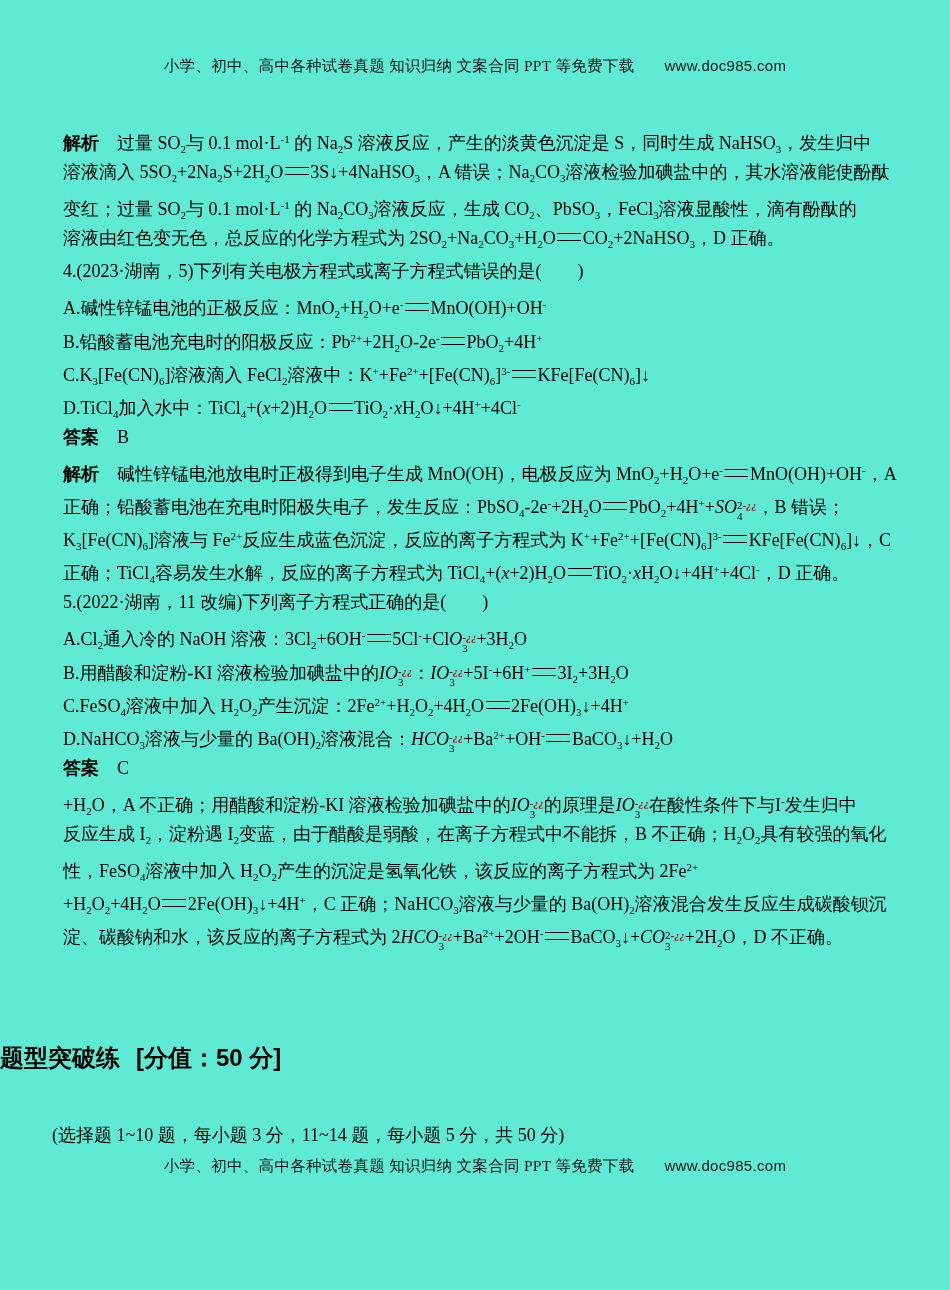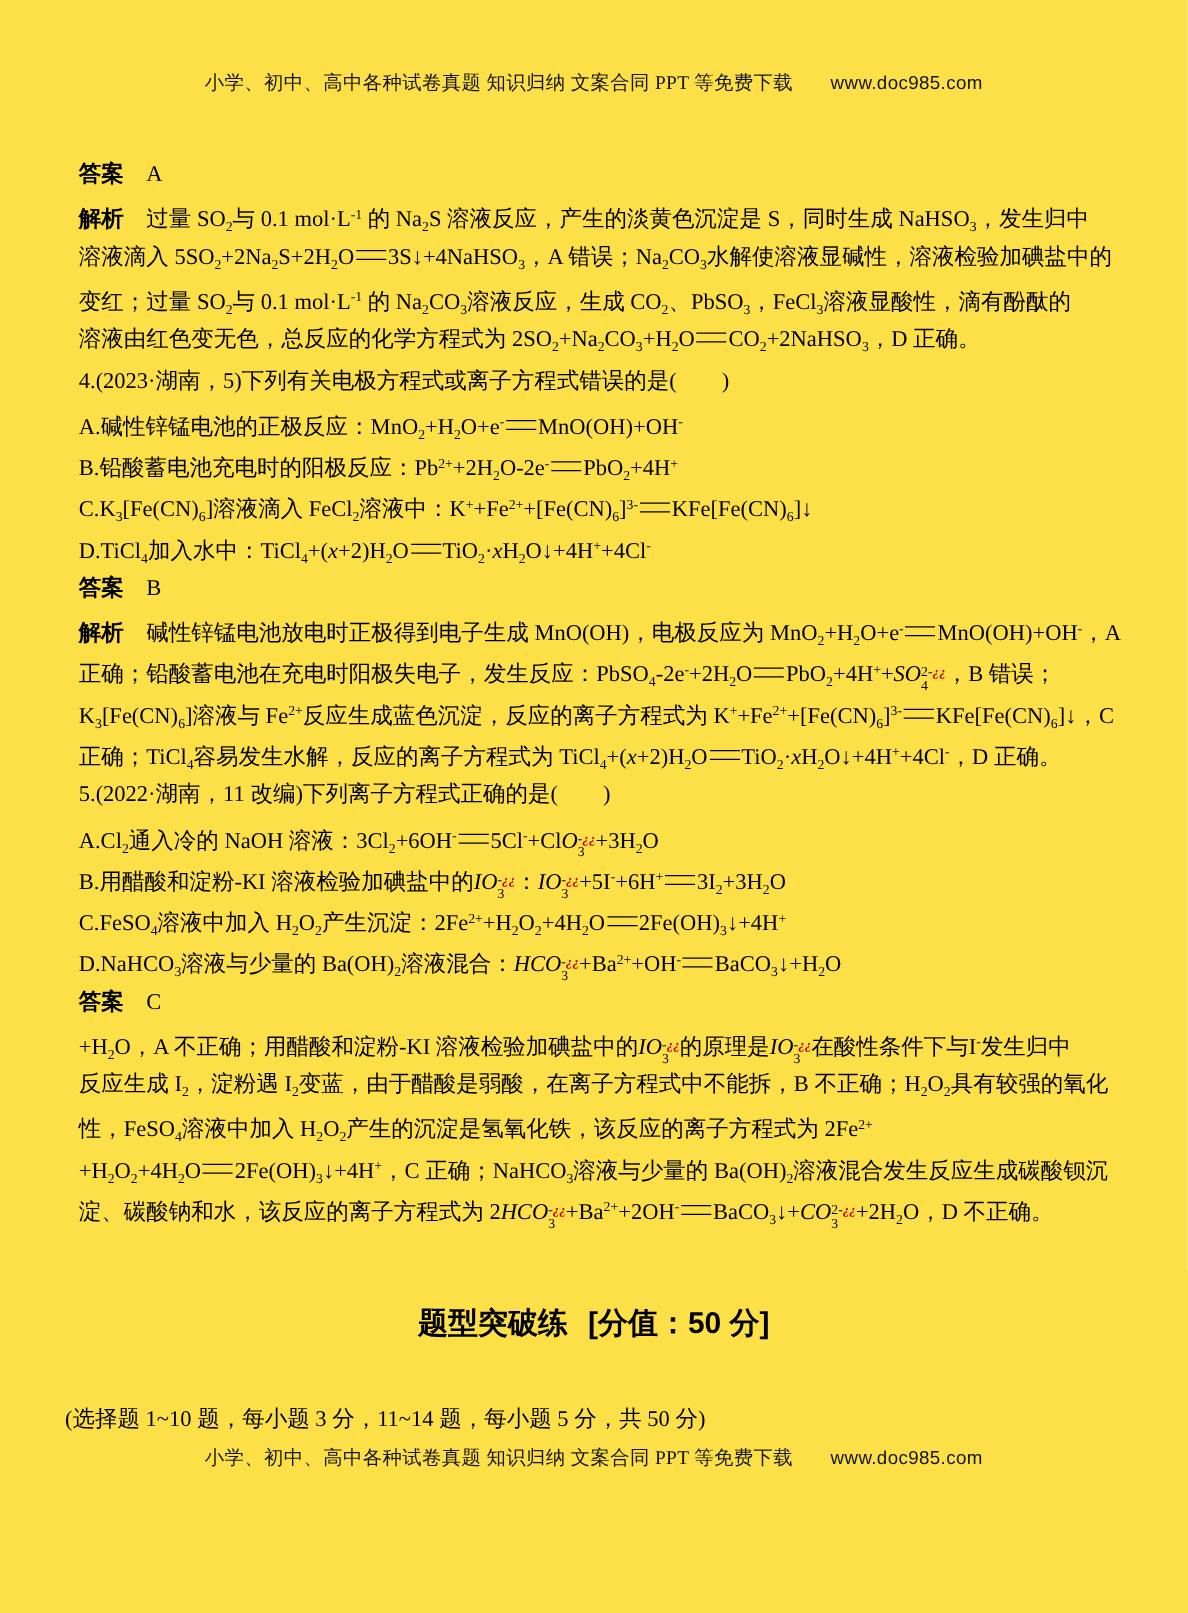--- a/index.html
+++ b/index.html
@@ -1,20 +1,20 @@
 <!DOCTYPE html>
 <html style="--red: #c00000;"><head>
 <meta charset="utf-8">
 <style>
   html,body{margin:0;padding:0;}
   body{
     width:950px;height:1290px;position:relative;background:#ffffff;
     font-family:"Liberation Serif",serif;color:#000;overflow:hidden;
   }
-  .page{position:absolute;inset:0;background:#fde047;}
+  .page{position:absolute;inset:0;background:#5eead4;}
   .hdr,.ftr{
     position:absolute;left:0;right:0;text-align:center;
     font-size:15.5px;color:#141414;letter-spacing:.3px;white-space:nowrap;
   }
   .hdr{top:56px;}
   .ftr{top:1156px;}
   .site{margin-left:30px;font-family:"Liberation Sans",sans-serif;font-size:15px;}
   .content{position:absolute;left:63px;top:123px;width:832px;}
   .ln{height:33.1px;line-height:33.1px;font-size:18px;white-space:nowrap;}
   .lbl{font-weight:700;font-family:"Liberation Sans",sans-serif;}
@@ -23,39 +23,38 @@
   .it{font-style:italic;}
   .eq{
     display:inline-block;width:24px;height:8px;box-sizing:border-box;
     border-top:1.7px solid #000;border-bottom:1.7px solid #000;
     margin:0 1.5px;vertical-align:3px;
   }
   .stk{display:inline-block;vertical-align:-7px;line-height:1;text-align:left;}
   .stk-t,.stk-b{display:block;font-size:11px;height:11px;line-height:11px;}
   .rd2{color:var(--red,#c00000);font-style:italic;font-size:10.5px;font-weight:600;}
   .heading{
-    position:absolute;top:1042px;left:0;right:0;text-align:center;
+    position:absolute;top:1042px;left:0;right:0;text-align:left;
     font-size:24px;font-weight:700;font-family:"Liberation Sans",sans-serif;white-space:nowrap;
   }
   .heading .score{margin-left:16px;}
   .intro{position:absolute;top:1119px;left:52px;font-size:18px;height:33px;line-height:33px;white-space:nowrap;}
 </style>
 </head>
 <body>
 
 <div class="page">
 
   <div class="hdr">
     <span>小学、初中、高中各种试卷真题 知识归纳 文案合同 PPT 等免费下载</span><span class="site">www.doc985.com</span>
   </div>
 
   <div class="content">
-      <div class="ln"><span class="lbl">答案</span><span>　A</span></div>
       <div class="ln"><span class="lbl">解析</span><span>　过量 SO</span><span class="sb">2</span><span>与 0.1 mol·L</span><span class="sp">-1</span><span> 的 Na</span><span class="sb">2</span><span>S 溶液反应，产生的淡黄色沉淀是 S，同时生成 NaHSO</span><span class="sb">3</span><span>，发生归中</span></div>
-      <div class="ln"><span>溶液滴入 5SO</span><span class="sb">2</span><span>+2Na</span><span class="sb">2</span><span>S+2H</span><span class="sb">2</span><span>O</span><span class="eq"></span><span>3S↓+4NaHSO</span><span class="sb">3</span><span>，A 错误；Na</span><span class="sb">2</span><span>CO</span><span class="sb">3</span><span>水解使溶液显碱性，溶液检验加碘盐中的</span></div>
+      <div class="ln"><span>溶液滴入 5SO</span><span class="sb">2</span><span>+2Na</span><span class="sb">2</span><span>S+2H</span><span class="sb">2</span><span>O</span><span class="eq"></span><span>3S↓+4NaHSO</span><span class="sb">3</span><span>，A 错误；Na</span><span class="sb">2</span><span>CO</span><span class="sb">3</span><span>溶液检验加碘盐中的，其水溶液能使酚酞</span></div>
       <div class="ln"><span>变红；过量 SO</span><span class="sb">2</span><span>与 0.1 mol·L</span><span class="sp">-1</span><span> 的 Na</span><span class="sb">2</span><span>CO</span><span class="sb">3</span><span>溶液反应，生成 CO</span><span class="sb">2</span><span>、PbSO</span><span class="sb">3</span><span>，FeCl</span><span class="sb">3</span><span>溶液显酸性，滴有酚酞的</span></div>
       <div class="ln"><span>溶液由红色变无色，总反应的化学方程式为 2SO</span><span class="sb">2</span><span>+Na</span><span class="sb">2</span><span>CO</span><span class="sb">3</span><span>+H</span><span class="sb">2</span><span>O</span><span class="eq"></span><span>CO</span><span class="sb">2</span><span>+2NaHSO</span><span class="sb">3</span><span>，D 正确。</span></div>
       <div class="ln"><span>4.(2023·湖南，5)下列有关电极方程式或离子方程式错误的是(　　)</span></div>
       <div class="ln"><span>A.碱性锌锰电池的正极反应：MnO</span><span class="sb">2</span><span>+H</span><span class="sb">2</span><span>O+e</span><span class="sp">-</span><span class="eq"></span><span>MnO(OH)+OH</span><span class="sp">-</span></div>
       <div class="ln"><span>B.铅酸蓄电池充电时的阳极反应：Pb</span><span class="sp">2+</span><span>+2H</span><span class="sb">2</span><span>O-2e</span><span class="sp">-</span><span class="eq"></span><span>PbO</span><span class="sb">2</span><span>+4H</span><span class="sp">+</span></div>
       <div class="ln"><span>C.K</span><span class="sb">3</span><span>[Fe(CN)</span><span class="sb">6</span><span>]溶液滴入 FeCl</span><span class="sb">2</span><span>溶液中：K</span><span class="sp">+</span><span>+Fe</span><span class="sp">2+</span><span>+[Fe(CN)</span><span class="sb">6</span><span>]</span><span class="sp">3-</span><span class="eq"></span><span>KFe[Fe(CN)</span><span class="sb">6</span><span>]↓</span></div>
       <div class="ln"><span>D.TiCl</span><span class="sb">4</span><span>加入水中：TiCl</span><span class="sb">4</span><span>+(</span><span class="it">x</span><span>+2)H</span><span class="sb">2</span><span>O</span><span class="eq"></span><span>TiO</span><span class="sb">2</span><span>·</span><span class="it">x</span><span>H</span><span class="sb">2</span><span>O↓+4H</span><span class="sp">+</span><span>+4Cl</span><span class="sp">-</span></div>
       <div class="ln"><span class="lbl">答案</span><span>　B</span></div>
       <div class="ln"><span class="lbl">解析</span><span>　碱性锌锰电池放电时正极得到电子生成 MnO(OH)，电极反应为 MnO</span><span class="sb">2</span><span>+H</span><span class="sb">2</span><span>O+e</span><span class="sp">-</span><span class="eq"></span><span>MnO(OH)+OH</span><span class="sp">-</span><span>，A</span></div>
       <div class="ln"><span>正确；铅酸蓄电池在充电时阳极失电子，发生反应：PbSO</span><span class="sb">4</span><span>-2e</span><span class="sp">-</span><span>+2H</span><span class="sb">2</span><span>O</span><span class="eq"></span><span>PbO</span><span class="sb">2</span><span>+4H</span><span class="sp">+</span><span>+</span><span class="it">SO</span><span class="stk"><span class="stk-t"><span>2-</span><span class="rd2">¿¿</span></span><span class="stk-b">4</span></span><span>，B 错误；</span></div>

